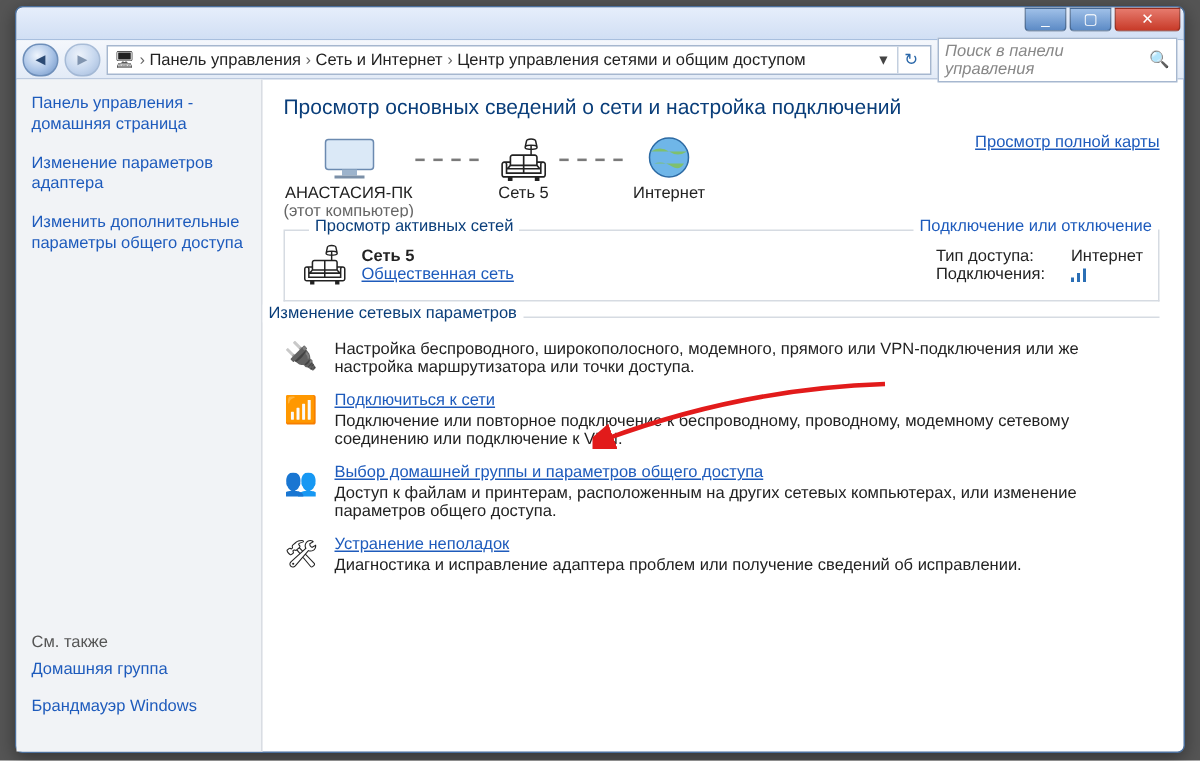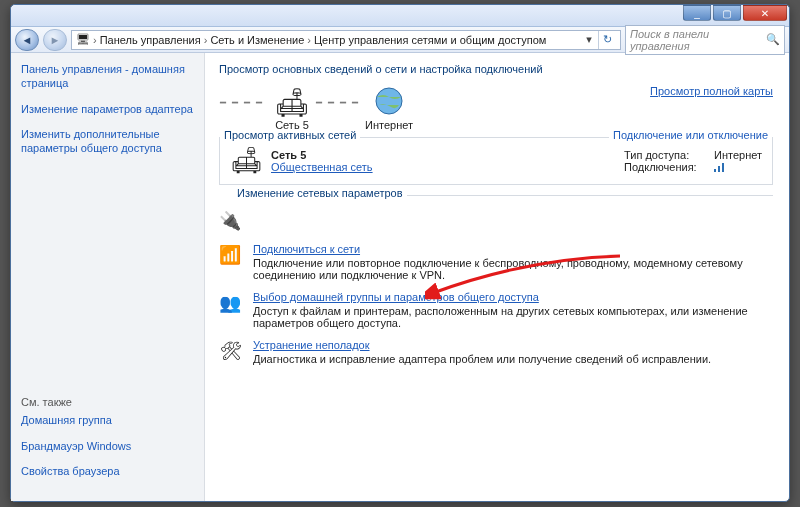--- a/index.html
+++ b/index.html
@@ -13,36 +13,36 @@
   .navbar { height: 26px; background: linear-gradient(#f4f7fc,#e3ebf7); border-bottom: 1px solid #bccadf; display: flex; align-items: center; padding: 0 4px; gap: 4px;}
   .navarrow { width: 24px; height: 22px; border-radius: 12px; background: radial-gradient(circle at 40% 35%,#eff5fd,#a9c3e6 55%,#6a8fc2); border: 1px solid #6e8fba; display:flex;align-items:center;justify-content:center;color:#2b4a74;font-size:11px;}
   .navarrow.fwd { opacity:.55;}
   .crumbbar { flex: 1; height: 20px; background: #fff; border: 1px solid #a6b7cf; display: flex; align-items: center; padding: 0 4px; font-size: 11px; color: #222; overflow:hidden;}
   .crumbbar .sep { margin: 0 3px; color:#666;}
   .crumbend { display:flex; align-items:center; margin-left:auto; gap:2px;}
   .crumbend .ddl { width:14px; text-align:center; color:#444;}
   .crumbend .refresh { width:18px; height:18px; display:flex;align-items:center;justify-content:center;border-left:1px solid #c3cfdf;color:#2a67a9;}
   .searchbox { width: 160px; height: 30px; background: #fff; border: 1px solid #a6b7cf; display: flex; align-items: center; padding: 0 4px; color:#888; font-style: italic;}
   .body { flex: 1; display: flex; min-height:0;}
-  .sidebar { width: 194px; background: #f1f3f6; border-right: 1px solid #d9dde3; padding: 10px 10px; display:flex; flex-direction:column;}
+  .sidebar { width: 164px; background: #f1f3f6; border-right: 1px solid #d9dde3; padding: 10px 10px; display:flex; flex-direction:column;}
   .sidebar a.sideitem { color: #1e5bbc; text-decoration: none; display: block; margin-bottom: 12px; line-height: 1.25;}
   .sidebar .spacer { flex:1;}
   .sidebar .seealso-hdr { color:#555; margin-bottom:6px;}
   .main { flex:1; padding: 10px 16px 6px 14px; overflow:auto; color:#222;}
-  .page-title { color:#0a3e7a; font-size: 11px; margin-bottom: 10px;}
+  .page-title { color:#0a3e7a; font-size: 14px; margin-bottom: 10px;}
   .diagram { display:flex; align-items:flex-start; gap: 0; margin-bottom: 6px;}
   .node { display:flex; flex-direction:column; align-items:center; text-align:center;}
   .node .ico { width:46px; height:34px; display:flex;align-items:center;justify-content:center;font-size:28px;}
   .node .lbl { color:#222;}
   .node .sub { color:#666;}
   .dots { flex:0 0 50px; text-align:center; color:#7a7a7a; letter-spacing:6px; margin-top:12px; font-size:10px;}
   .mapfull { margin-left:auto; color:#1e5bbc;text-decoration:underline;}
   .fsbox { border:1px solid #d6dbe2; border-top:none; position:relative; padding:8px 10px; margin-bottom:10px;}
   .fsbox::before { content:""; position:absolute; left:0; top:0; width:100%; border-top:1px solid #d6dbe2;}
-  .fsbox .legend { position:absolute; top:-8px; left:0; background:#fff; padding:0 4px; color:#0a3e7a;}
+  .fsbox .legend { position:absolute; top:-8px; left:16px; background:#fff; padding:0 4px; color:#0a3e7a;}
   .fsbox .rlink { position:absolute; top:-8px; right:0; background:#fff; padding:0 4px; color:#1e5bbc;}
   .active-net { display:flex; align-items:center; gap:8px;}
   .bench {font-size:26px;}
   .net-name { font-weight:bold; color:#222;}
   .net-type { color:#6a6a6a;}
   .net-right { margin-left:auto; font-size:11px;}
   .net-right .row { display:flex; gap:8px; align-items:center;}
   .net-right .lbl2 { color:#222; width:82px;}
   .net-right .val2 { color:#222;}
   .net-right a { color:#1e5bbc;}
@@ -67,21 +67,21 @@
   </div>
 
   <div class="navbar">
     <div class="navarrow">◄</div>
     <div class="navarrow fwd">►</div>
     <div class="crumbbar">
       <span>🖥</span>
       <span class="sep">›</span>
       <span>Панель управления</span>
       <span class="sep">›</span>
-      <span>Сеть и Изменение</span>
+      <span>Сеть и Интернет</span>
       <span class="sep">›</span>
       <span>Центр управления сетями и общим доступом</span>
       <span class="crumbend">
         <span class="ddl">▾</span>
         <span class="refresh">↻</span>
       </span>
     </div>
     <div class="searchbox">
       <span>Поиск в панели управления</span>
       <span style="margin-left:auto;font-style:normal;color:#3b6fae">🔍</span>
@@ -90,27 +90,37 @@
 
   <div class="body">
     <div class="sidebar">
       <a href="#" class="sideitem">Панель управления - домашняя страница</a>
       <a href="#" class="sideitem">Изменение параметров адаптера</a>
       <a href="#" class="sideitem">Изменить дополнительные параметры общего доступа</a>
       <div class="spacer"></div>
       <div class="seealso-hdr">См. также</div>
       <a href="#" class="sideitem">Домашняя группа</a>
       <a href="#" class="sideitem">Брандмауэр Windows</a>
-      <a href="#" class="sideitem">Свойства браузера</a>
     </div>
 
     <div class="main" style="position:relative">
       <div class="page-title">Просмотр основных сведений о сети и настройка подключений</div>
 
       <div class="diagram">
+        <div class="node">
+          <div class="ico ico-monitor">
+            <svg width="40" height="30">
+                <rect x="4" y="2" width="32" height="20" rx="2" fill="#dbe9f7" stroke="#6b8ab0"></rect>
+                <rect x="15" y="22" width="10" height="4" fill="#9cb3cc"></rect>
+                <rect x="10" y="26" width="20" height="2" fill="#7a8fa7"></rect>
+              </svg>
+          </div>
+          <div class="lbl">АНАСТАСИЯ-ПК</div>
+          <div class="sub">(этот компьютер)</div>
+        </div>
         <div class="dots">━━━━</div>
         <div class="node">
           <div class="ico bench">🛋</div>
           <div class="lbl">Сеть 5</div>
         </div>
         <div class="dots">━━━━</div>
         <div class="node">
           <div class="ico ico-globe">
             <svg width="36" height="34">
                 <circle cx="18" cy="16" r="13" fill="#6fb6e8" stroke="#2d6aa3"></circle>
@@ -139,25 +149,26 @@
               </div>
             <div class="row">
                 <span class="lbl2">Подключения:</span>
                 <span class="signal"></span> 
               </div>
           </div>
         </div>
       </div>
 
       <div class="fsbox" style="border-left:none;border-right:none;border-bottom:none;padding:10px 0 0">
-        <span class="legend" style="left:-14px;padding-left:32px">Изменение сетевых параметров</span>
+        <span class="legend" style="left:-14px;padding-left:4px">Изменение сетевых параметров</span>
 
         <div class="task">
           <div class="ticon">🔌</div>
           <div>
+            <div class="tdesc">Настройка беспроводного, широкополосного, модемного, прямого или VPN-подключения или же настройка маршрутизатора или точки доступа.</div>
           </div>
         </div>
 
         <div class="task">
           <div class="ticon">📶</div>
           <div>
             <a href="#" class="tlink">Подключиться к сети</a>
             <div class="tdesc">Подключение или повторное подключение к беспроводному, проводному, модемному сетевому соединению или подключение к VPN.</div>
           </div>
         </div>

